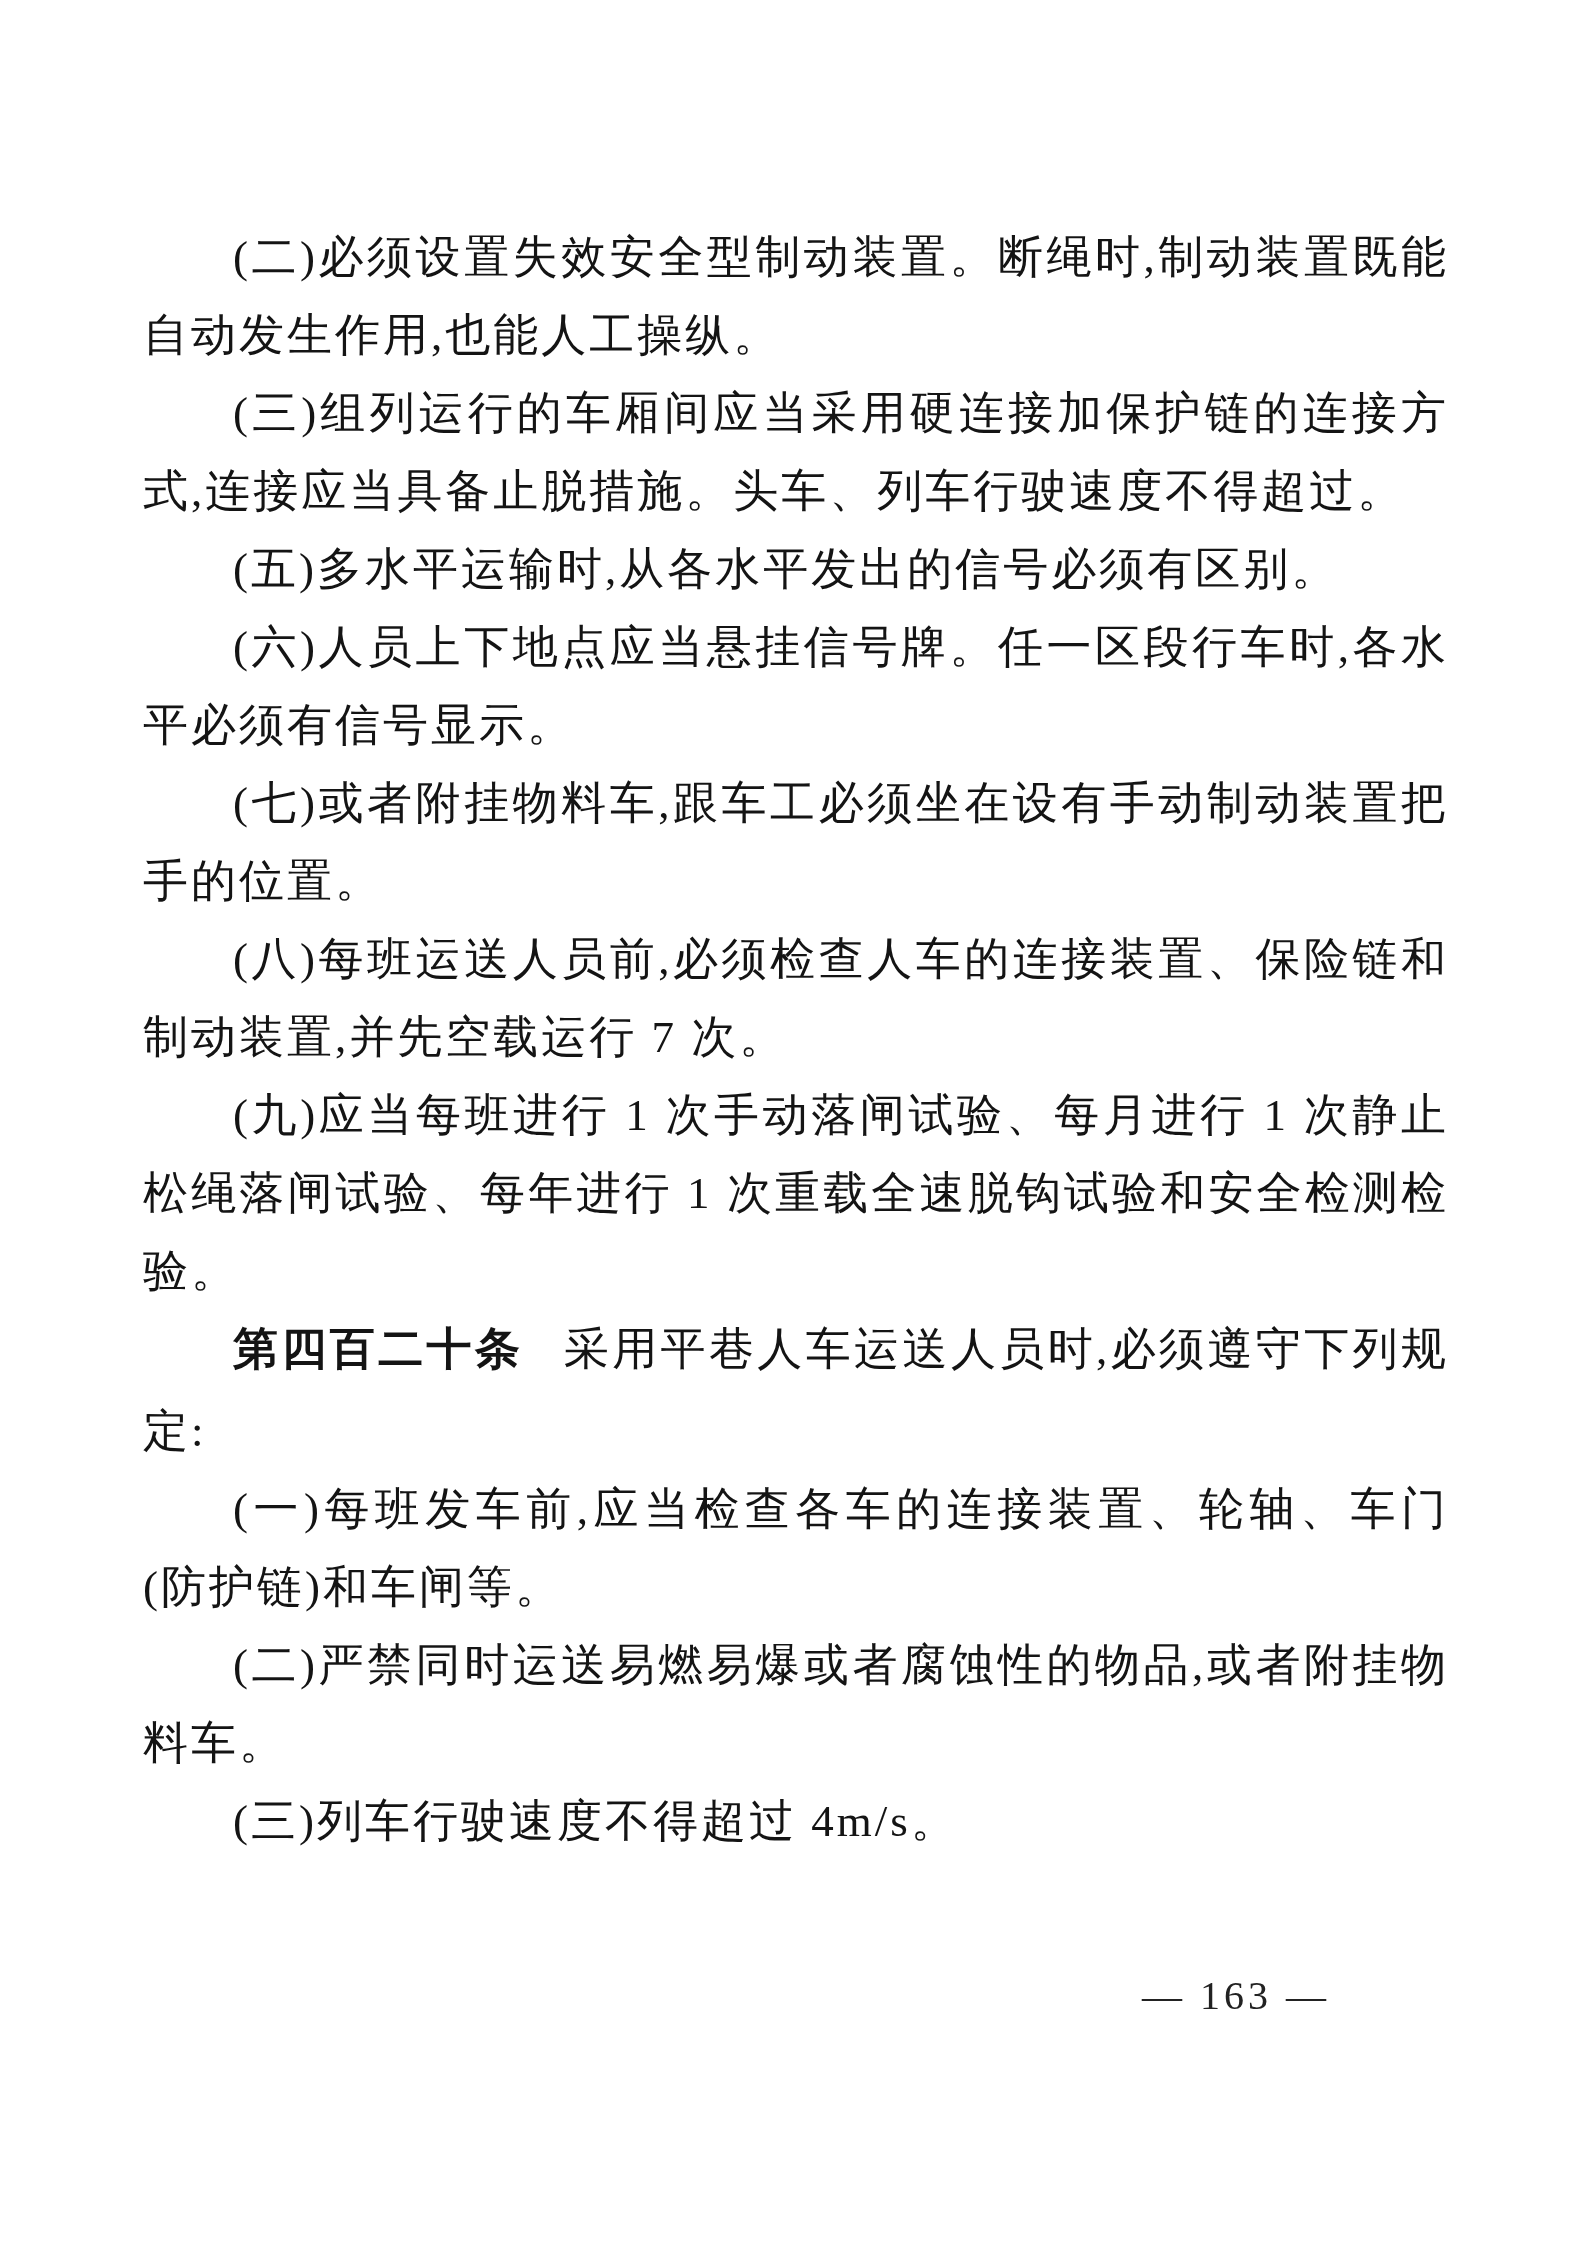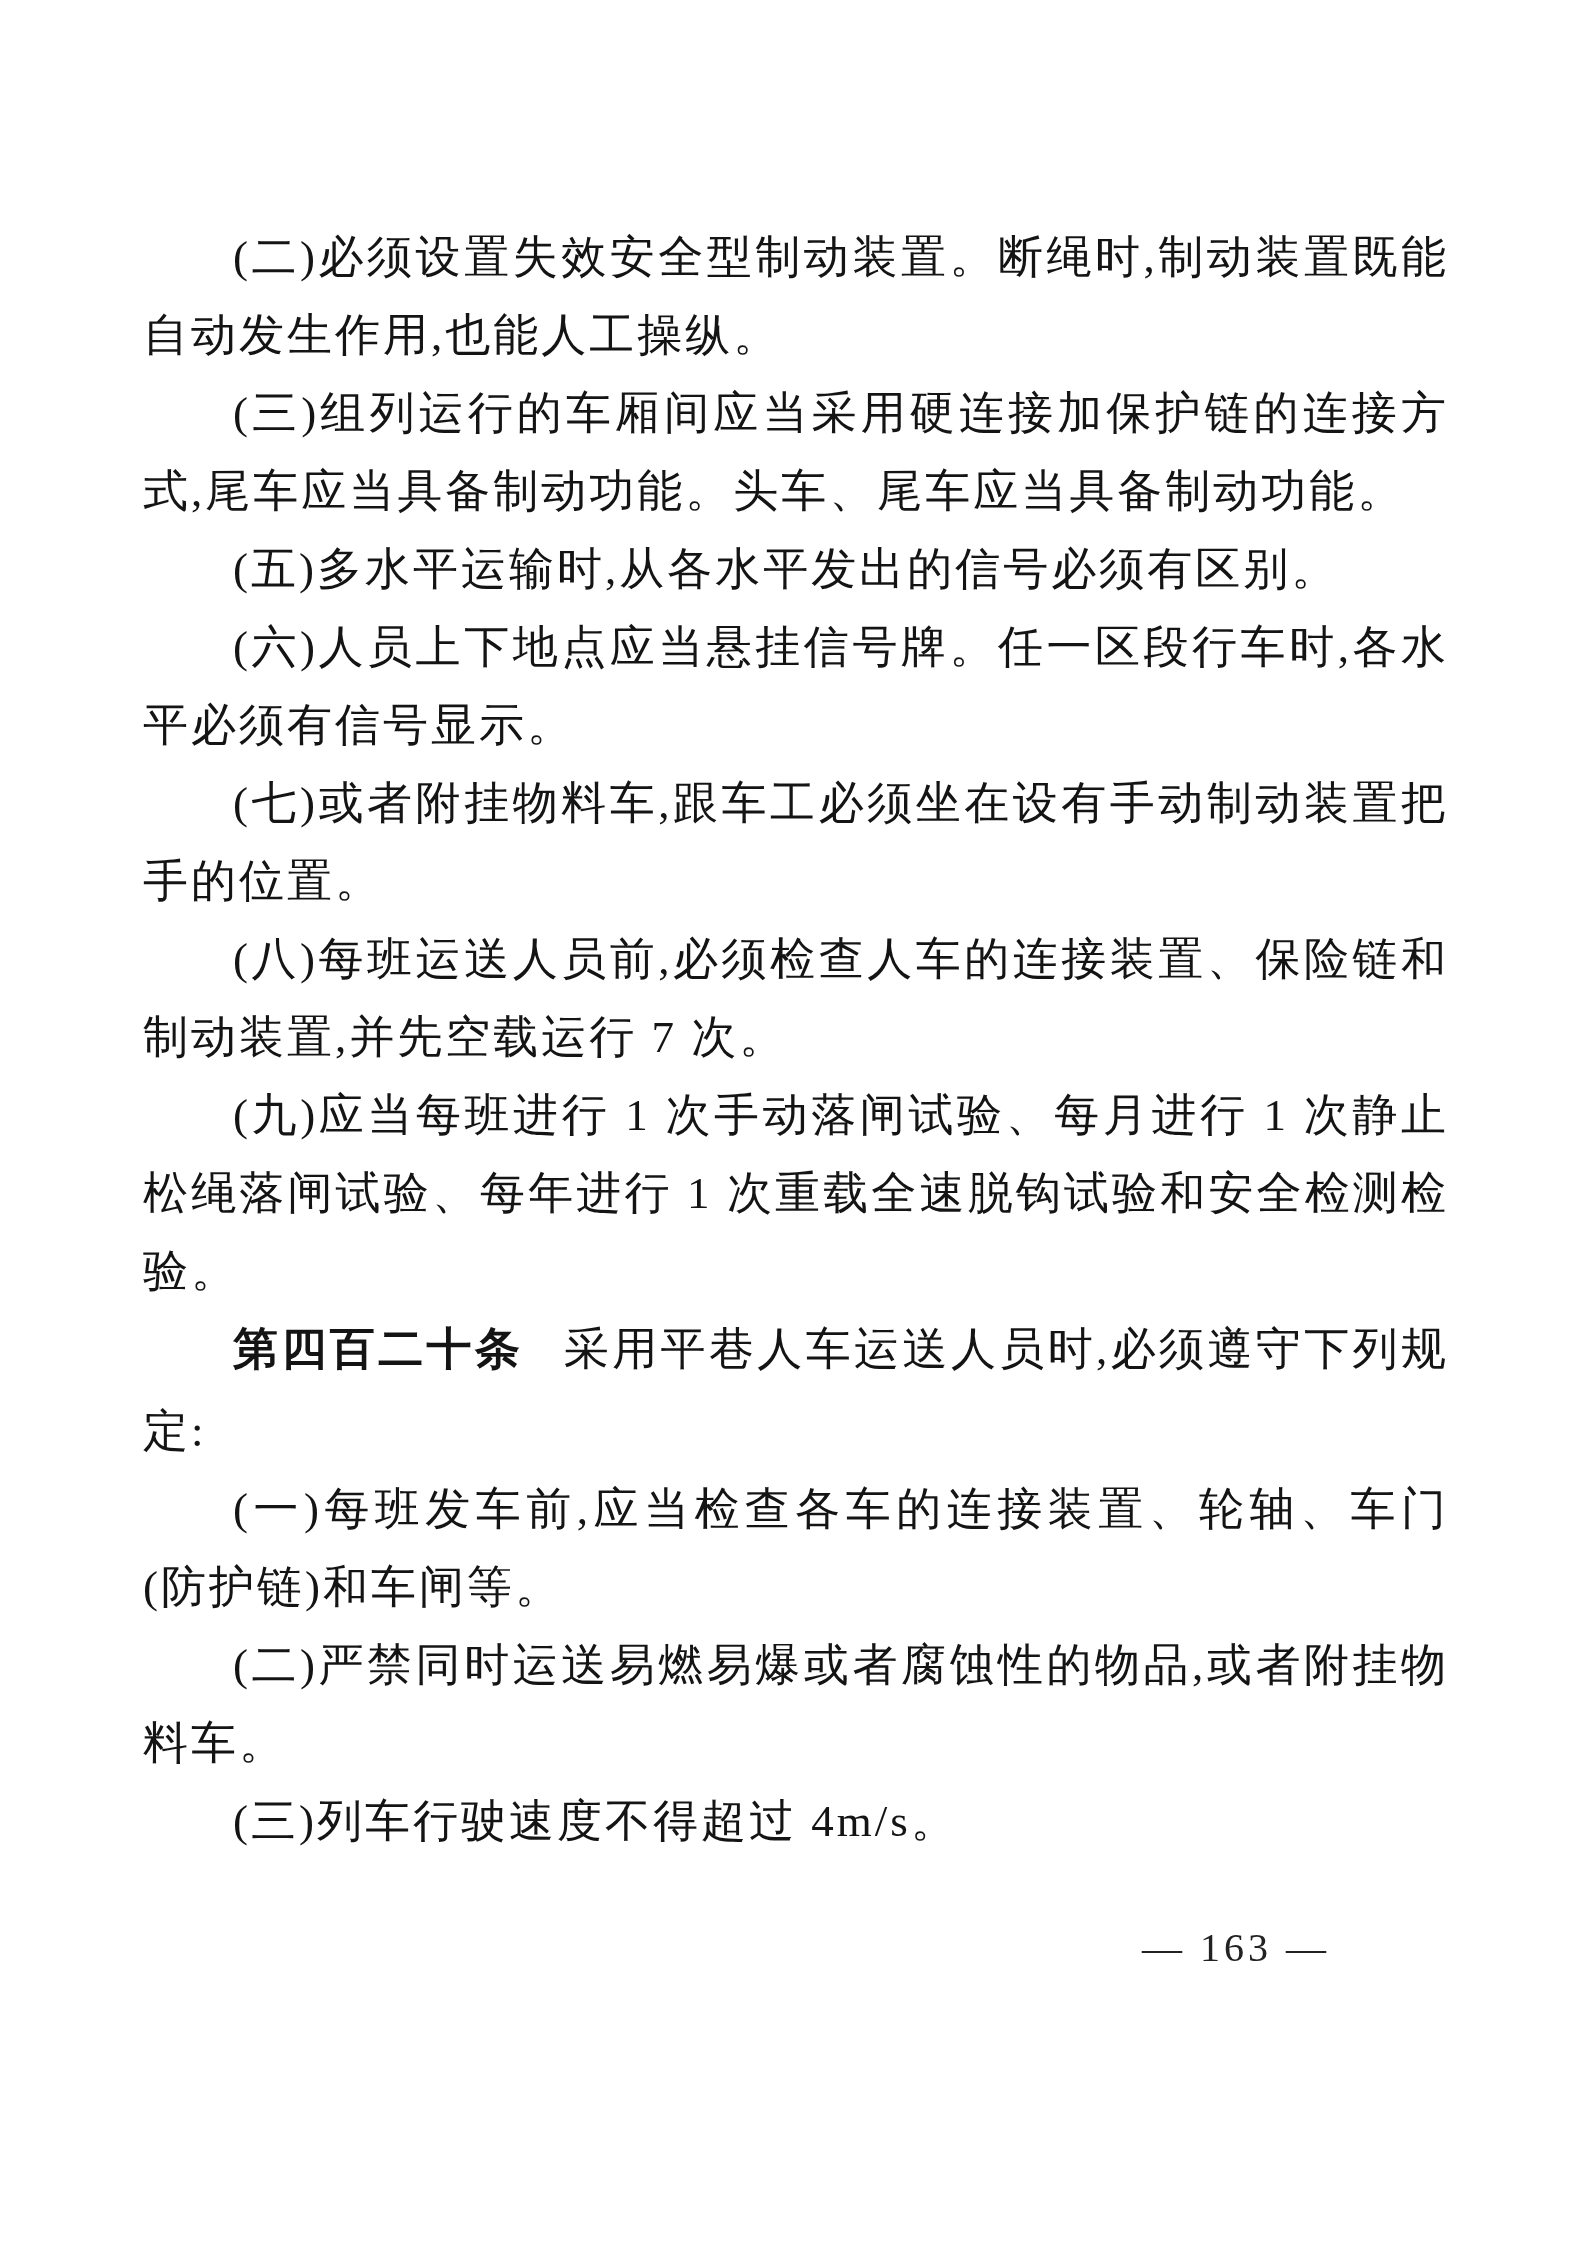--- a/index.html
+++ b/index.html
@@ -32,36 +32,36 @@
     text-align: justify;
     text-justify: inter-ideograph;
   }
   .article-label {
     font-weight: bold;
     margin-right: 0.9em;
     font-family: Liberation Mono, monospace;
   }
   .page-number {
     position: absolute;
-    top: 1924px;
+    top: 1972px;
     right: 302px;
     font-size: 40px;
     letter-spacing: 4px;
     color: #222222;
     white-space: nowrap;
   }
 </style>
 </head>
 <body>
 
 <div class="page">
 
   <div class="text-block">
     <p class="para">(二)必须设置失效安全型制动装置。断绳时,制动装置既能自动发生作用,也能人工操纵。</p>
-    <p class="para">(三)组列运行的车厢间应当采用硬连接加保护链的连接方式,尾车应当具备制动功能。头车、尾车应当具备制动功能。</p>
+    <p class="para">(三)组列运行的车厢间应当采用硬连接加保护链的连接方式,连接应当具备止脱措施。头车、列车行驶速度不得超过。</p>
     <p class="para">(五)多水平运输时,从各水平发出的信号必须有区别。</p>
     <p class="para">(六)人员上下地点应当悬挂信号牌。任一区段行车时,各水平必须有信号显示。</p>
     <p class="para">(七)或者附挂物料车,跟车工必须坐在设有手动制动装置把手的位置。</p>
     <p class="para">(八)每班运送人员前,必须检查人车的连接装置、保险链和制动装置,并先空载运行 7 次。</p>
     <p class="para">(九)应当每班进行 1 次手动落闸试验、每月进行 1 次静止松绳落闸试验、每年进行 1 次重载全速脱钩试验和安全检测检验。</p>
 
     <p class="para">
       <span class="article-label">第四百二十条</span><span>采用平巷人车运送人员时,必须遵守下列规定:</span>
     </p>
 

